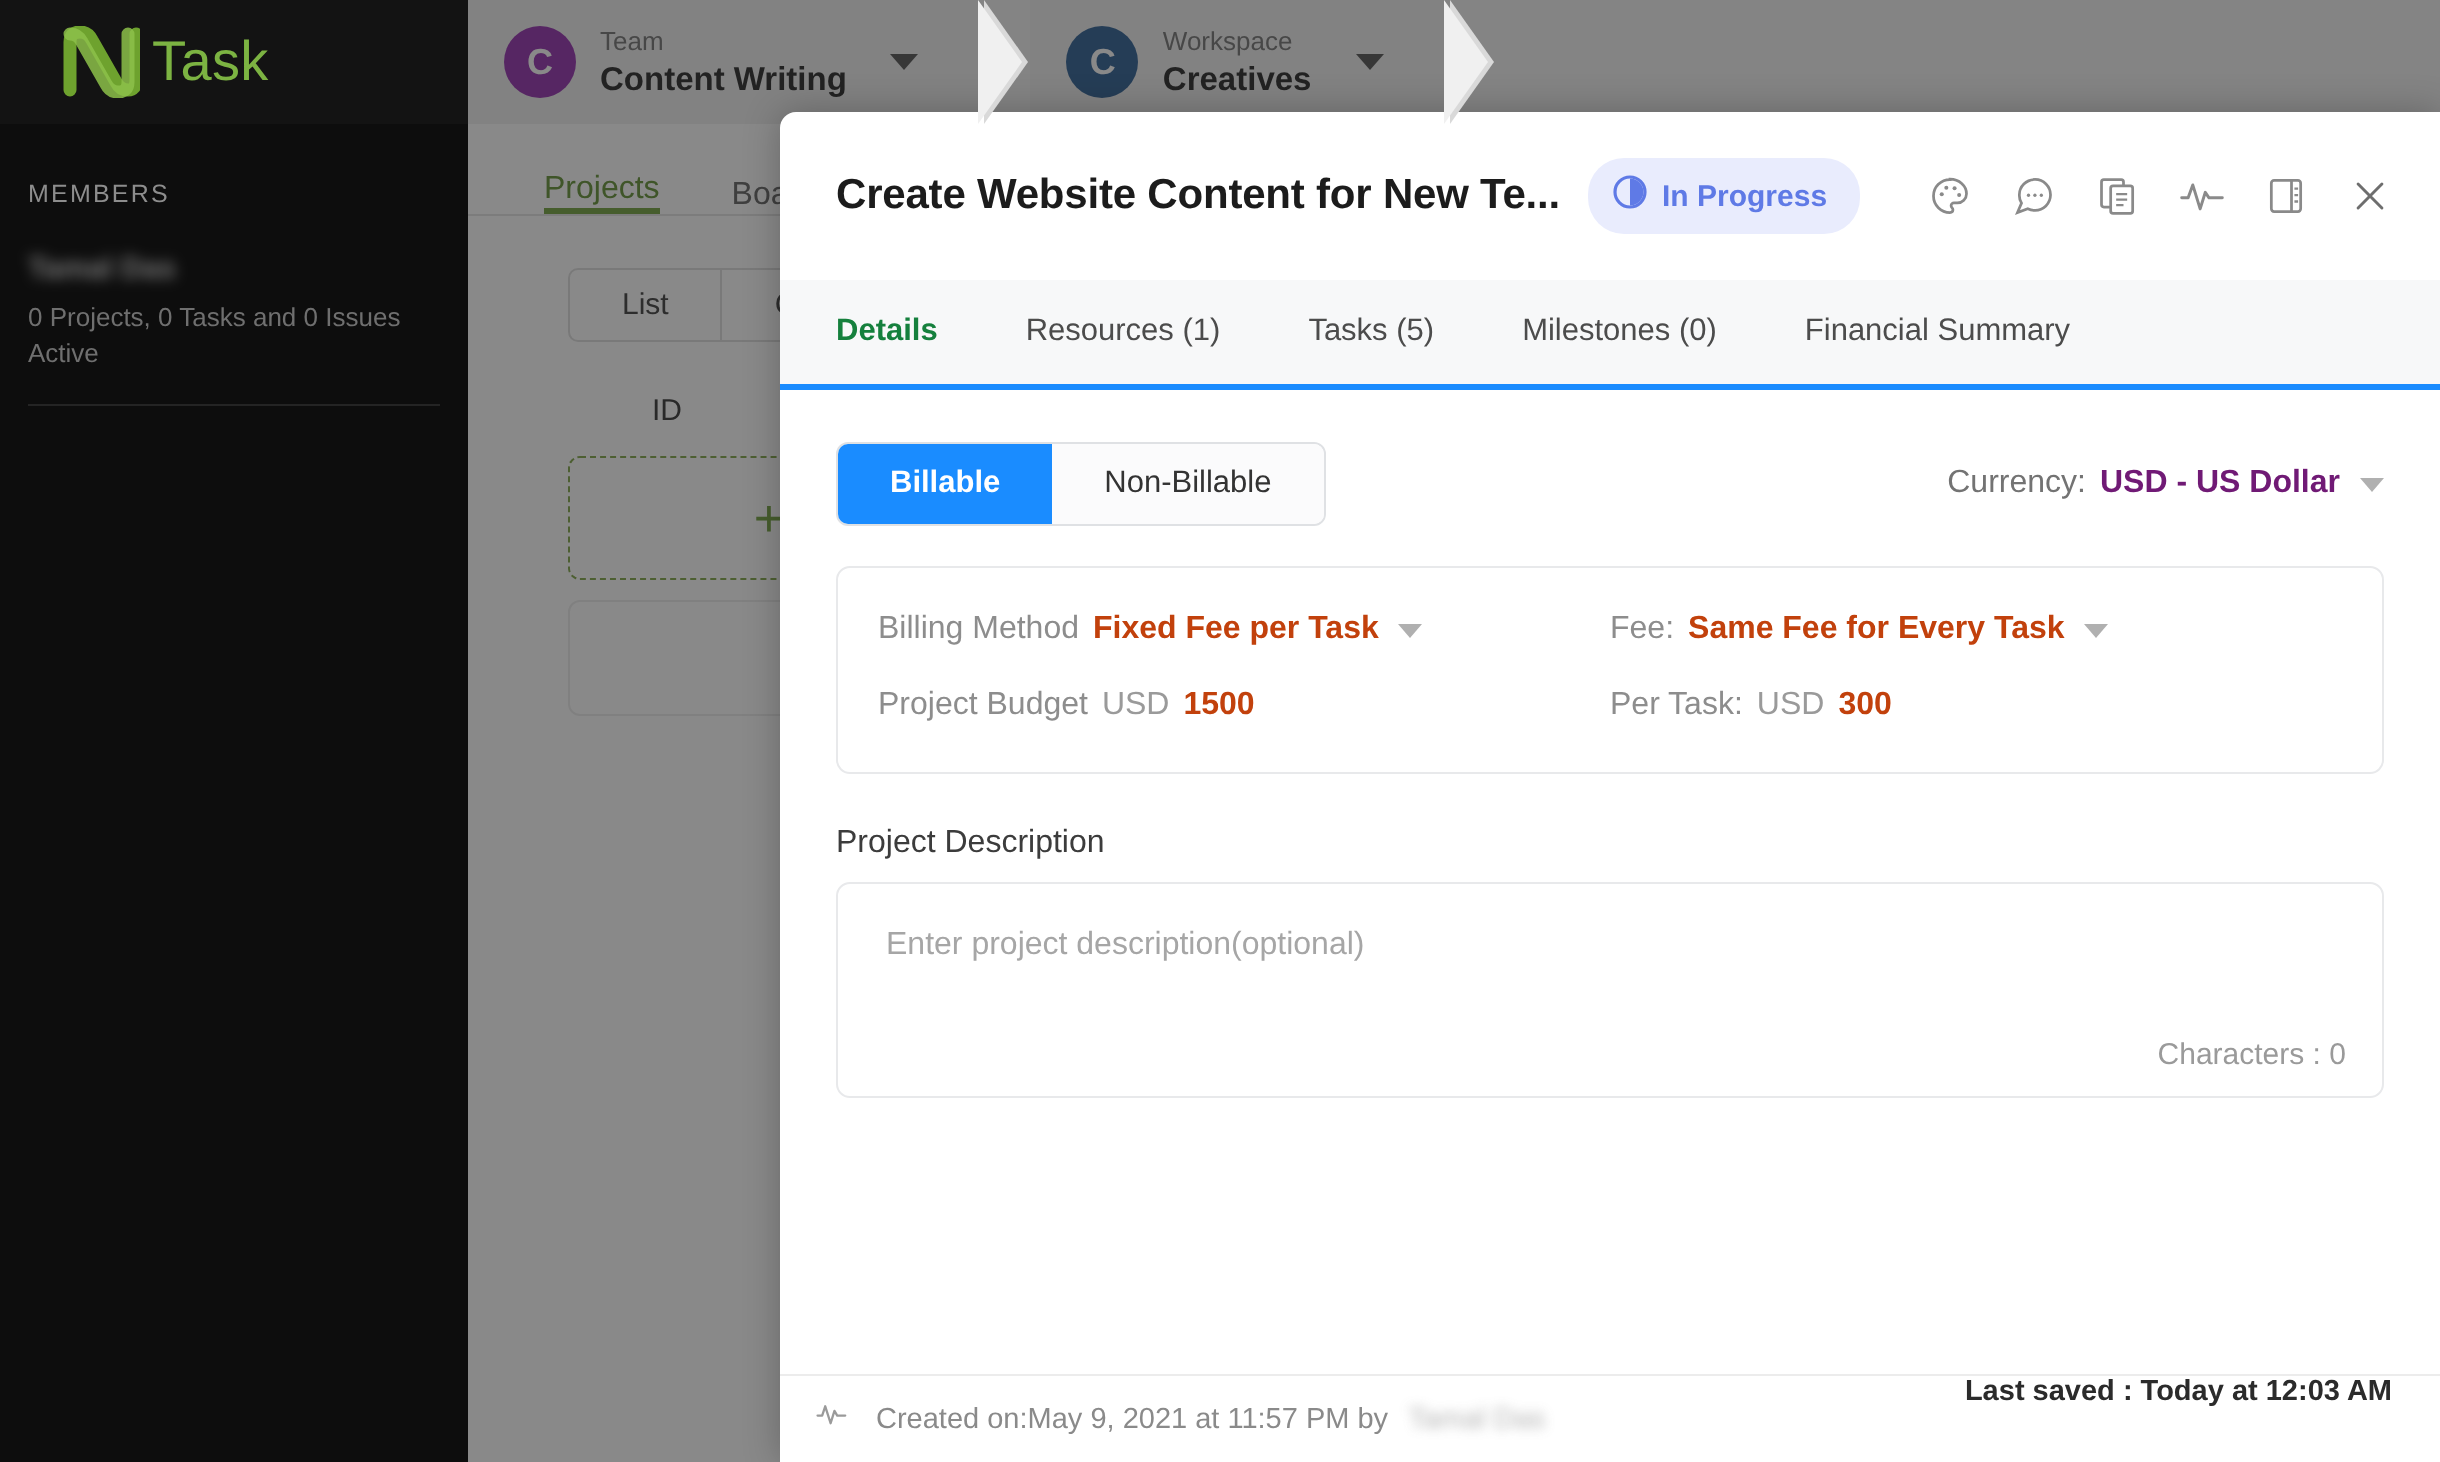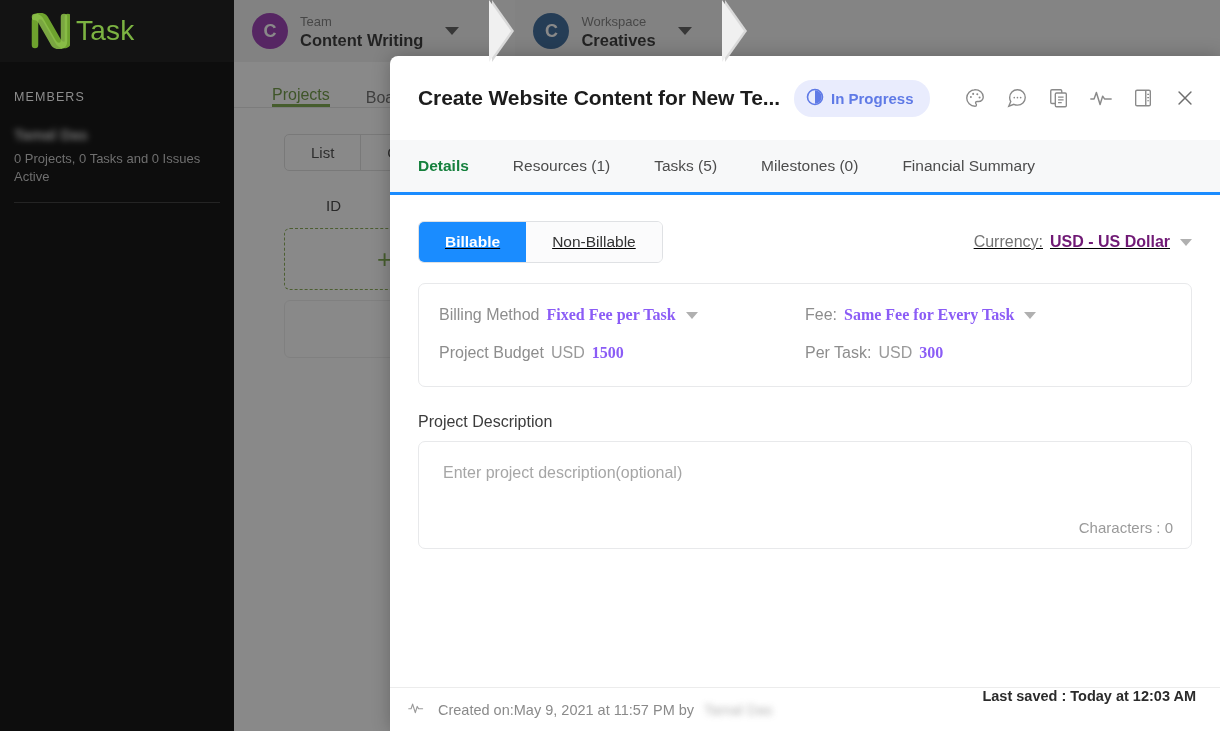--- a/index.html
+++ b/index.html
@@ -177,21 +177,21 @@
   }
   .mtab {
     font-size: 15.5px; color: #4c4c4c;
     padding: 0 22px; height: 100%;
     display: flex; align-items: center; white-space: nowrap;
   }
   .mtab.active { color: #15803d; font-weight: 600; }
 
   .modal-body { flex: 1; padding: 26px 28px 0 28px; overflow: hidden; }
 
-  .row-top { display: flex; align-items: center; text-decoration: underline; }
+  .row-top { display: flex; align-items: center; }
   .billable-toggle {
     display: inline-flex; border: 1px solid #dfe1e4;
     border-radius: 6px; overflow: hidden;
   }
   .bt {
     padding: 11px 26px; font-size: 15.5px; color: #333;
     background: #fbfbfc;
   }
   .bt.active { background: #1a8cff; color: #fff; font-weight: 600; }
   .currency {
@@ -211,21 +211,21 @@
 
   .billing-card {
     margin-top: 20px;
     border: 1px solid #e8e9eb; border-radius: 7px;
     padding: 22px 20px 24px 20px;
     display: grid; grid-template-columns: 1fr 1fr;
     row-gap: 20px;
   }
   .fld { display: flex; align-items: center; gap: 7px; font-size: 16px; flex-wrap: wrap; }
   .fld .k { color: #8d8d8d; }
-  .fld .v { color: #8b5cf6; font-weight: 700; font-family: Liberation Serif, serif; }
+  .fld .v { color: #c2410c; font-weight: 700; }
   .fld .cur { color: #9a9a9a; }
 
   .desc-label { margin-top: 26px; font-size: 16px; color: #3c3c3c; }
   .desc-box {
     margin-top: 10px; height: 108px;
     border: 1px solid #e8e9eb; border-radius: 7px;
     position: relative; background: #fff;
   }
   .desc-placeholder {
     position: absolute; left: 24px; top: 22px;

